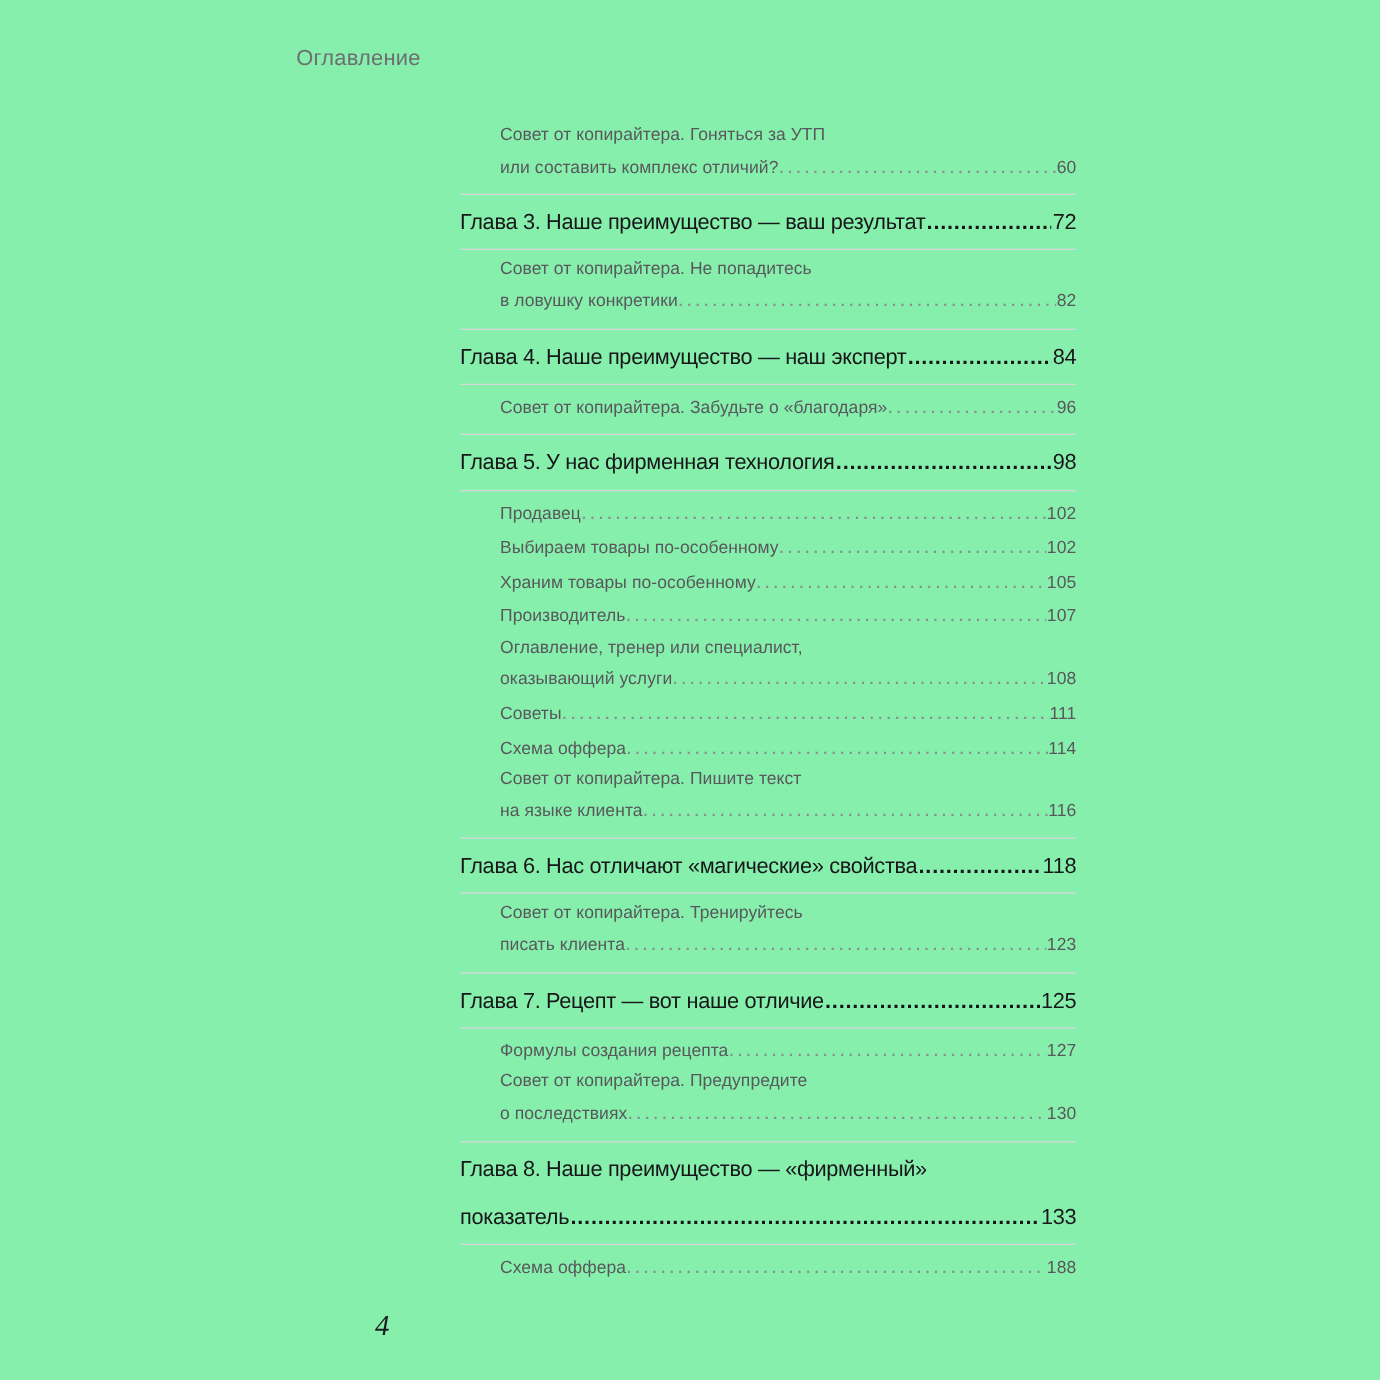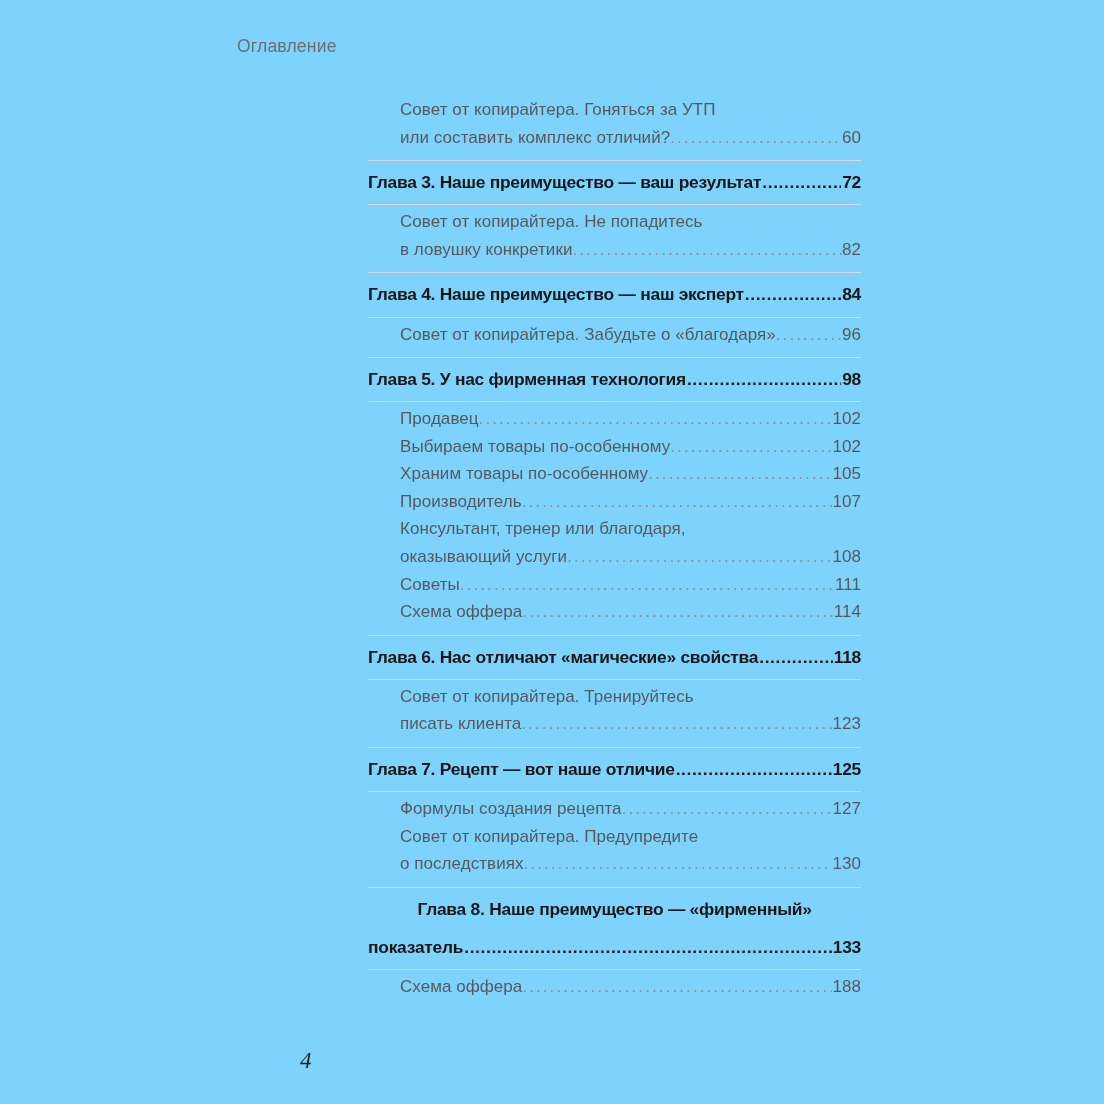--- a/index.html
+++ b/index.html
@@ -11,21 +11,21 @@
     width: 1104px;
     height: 1104px;
     font-family: "Liberation Sans", sans-serif;
     position: relative;
     overflow: hidden;
   }
 
   .page {
     position: absolute;
     inset: 0;
-    background: #7dd3fc;
+    background: #86efac;
   }
 
   
   .running-head {
     position: absolute;
     left: 237px;
     top: 36px;
     font-size: 17.5px;
     color: #6e6e72;
     letter-spacing: 0.2px;
@@ -43,21 +43,21 @@
   
   .chapter {
     border-top: 1px solid #d8d8da;
     border-bottom: 1px solid #d8d8da;
     padding: 9px 0 9px 0;
     margin: 9px 0 3px 0;
   }
   .chapter-line {
     display: flex;
     align-items: baseline;
-    font-weight: bold;
+    font-weight: normal;
     font-size: 17.4px;
     color: #17171a;
     letter-spacing: -0.25px;
     line-height: 1.45;
     width: 100%;
   }
   .chapter-line .title {
     white-space: nowrap;
     flex: 0 0 auto;
   }
@@ -75,31 +75,31 @@
     content: "........................................................................................................";
   }
   .chapter-line .page-no {
     flex: 0 0 auto;
     white-space: nowrap;
   }
   
   .chapter-line.cont {
     margin-top: 13px;
   }
-  .chapter-line.nodots { justify-content: center; }
+  .chapter-line.nodots { justify-content: flex-start; }
 
   
   .sub {
     margin-left: 32px;
     width: 461px;
   }
   .sub-line {
     display: flex;
     align-items: baseline;
-    font-size: 17px;
+    font-size: 14px;
     color: #58585c;
     line-height: 1.62;
     letter-spacing: 0.05px;
     width: 100%;
   }
   .sub-line .title {
     white-space: nowrap;
     flex: 0 0 auto;
   }
   .sub-line .leader {
@@ -210,40 +210,50 @@
       </div>
       <div class="sub">
         <div class="sub-line">
           <span class="title">Производитель</span>
           <span class="leader"></span>
           <span class="page-no">107</span>
         </div>
       </div>
       <div class="sub">
         <div class="sub-line nodots">
-          <span class="title">Консультант, тренер или благодаря,</span>
+          <span class="title">Оглавление, тренер или специалист,</span>
         </div>
         <div class="sub-line cont">
           <span class="title">оказывающий услуги</span>
           <span class="leader"></span>
           <span class="page-no">108</span>
         </div>
       </div>
       <div class="sub">
         <div class="sub-line">
           <span class="title">Советы</span>
           <span class="leader"></span>
           <span class="page-no">111</span>
         </div>
       </div>
       <div class="sub">
         <div class="sub-line">
           <span class="title">Схема оффера</span>
           <span class="leader"></span>
           <span class="page-no">114</span>
+        </div>
+      </div>
+      <div class="sub">
+        <div class="sub-line nodots">
+          <span class="title">Совет от копирайтера. Пишите текст</span>
+        </div>
+        <div class="sub-line cont">
+          <span class="title">на языке клиента</span>
+          <span class="leader"></span>
+          <span class="page-no">116</span>
         </div>
       </div>
       <div class="chapter">
         <div class="chapter-line">
           <span class="title">Глава 6. Нас отличают «магические» свойства</span>
           <span class="leader"></span>
           <span class="page-no">118</span>
         </div>
       </div>
       <div class="sub">

